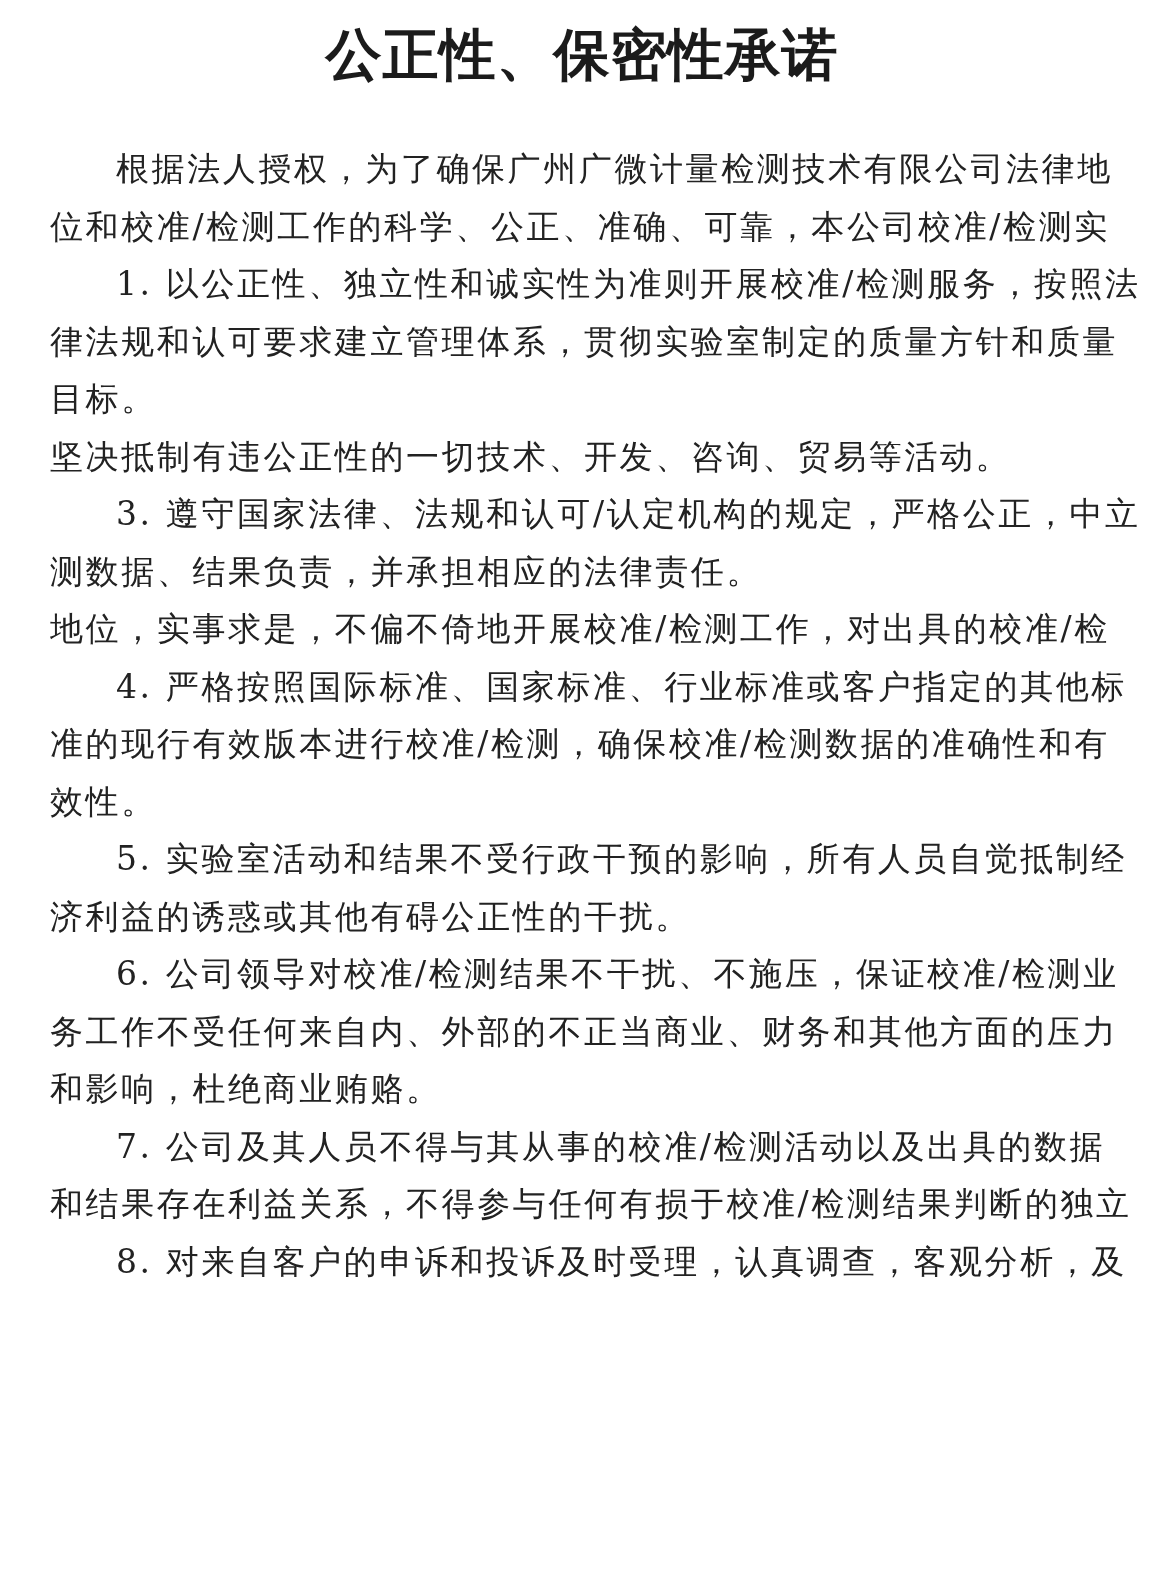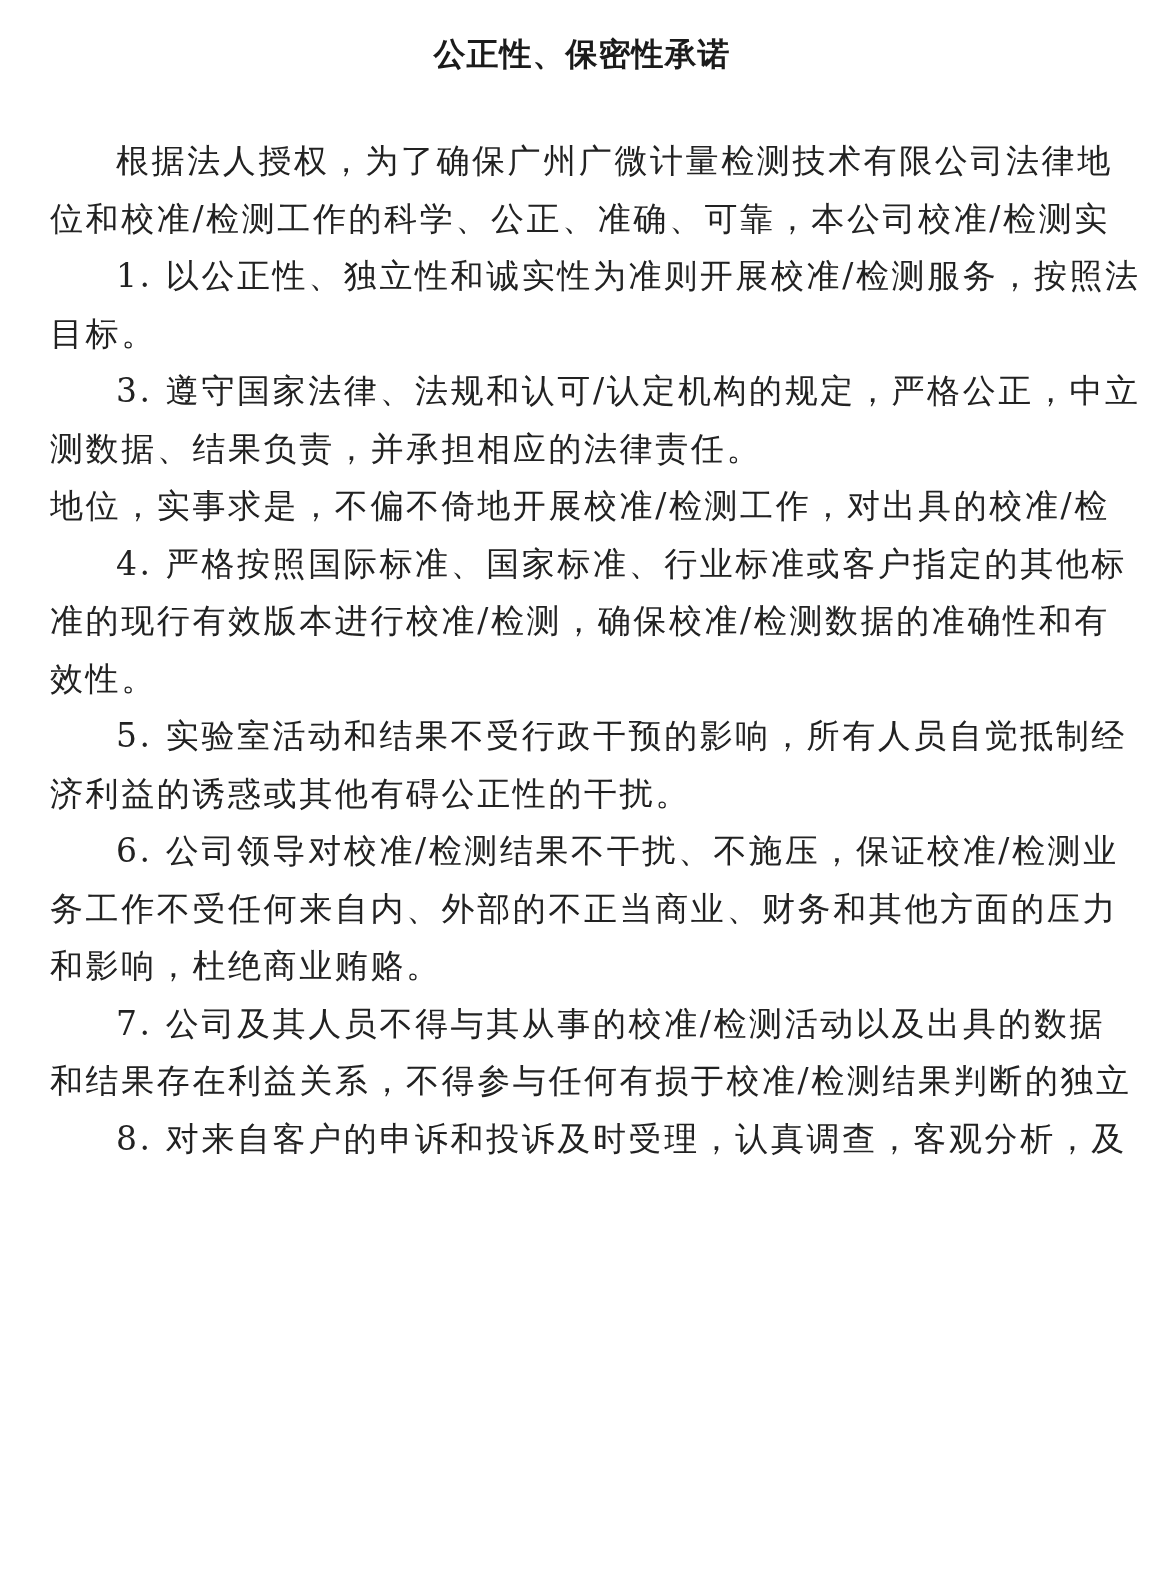--- a/index.html
+++ b/index.html
@@ -23,29 +23,29 @@
       height: 1589px;
     }
     .title {
       position: absolute;
       left: 0;
       top: 22px;
       width: 1164px;
       text-align: center;
       font-family: "DejaVu Serif", "Liberation Serif", serif;
       font-weight: bold;
-      font-size: 32px;
+      font-size: 56px;
       letter-spacing: 1px;
       line-height: 64px;
       color: #1b1b1b;
     }
     .body {
       position: absolute;
       left: 50px;
-      top: 132px;
+      top: 140px;
       width: 1064px;
     }
     .para { margin: 0; padding: 0; }
     .line {
       display: block;
       white-space: nowrap;
       font-family: "DejaVu Serif", "Liberation Serif", serif;
       font-size: 33px;
       line-height: 57.5px;
       height: 57.5px;
@@ -61,24 +61,26 @@
   <div class="title">公正性、保密性承诺</div>
 
   <div class="body">
     <div class="para">
       <span class="line first">根据法人授权，为了确保广州广微计量检测技术有限公司法律地</span>
       <span class="line">位和校准/检测工作的科学、公正、准确、可靠，本公司校准/检测实</span>
     </div>
 
     <div class="para">
       <span class="line first">1. 以公正性、独立性和诚实性为准则开展校准/检测服务，按照法</span>
+      <span class="line">律法规和认可要求建立管理体系，贯彻实验室制定的质量方针和质量</span>
       <span class="line">目标。</span>
     </div>
 
     <div class="para">
+      <span class="line">坚决抵制有违公正性的一切技术、开发、咨询、贸易等活动。</span>
     </div>
 
     <div class="para">
       <span class="line first">3. 遵守国家法律、法规和认可/认定机构的规定，严格公正，中立</span>
       <span class="line">测数据、结果负责，并承担相应的法律责任。</span>
       <span class="line">地位，实事求是，不偏不倚地开展校准/检测工作，对出具的校准/检</span>
     </div>
 
     <div class="para">
       <span class="line first">4. 严格按照国际标准、国家标准、行业标准或客户指定的其他标</span>

